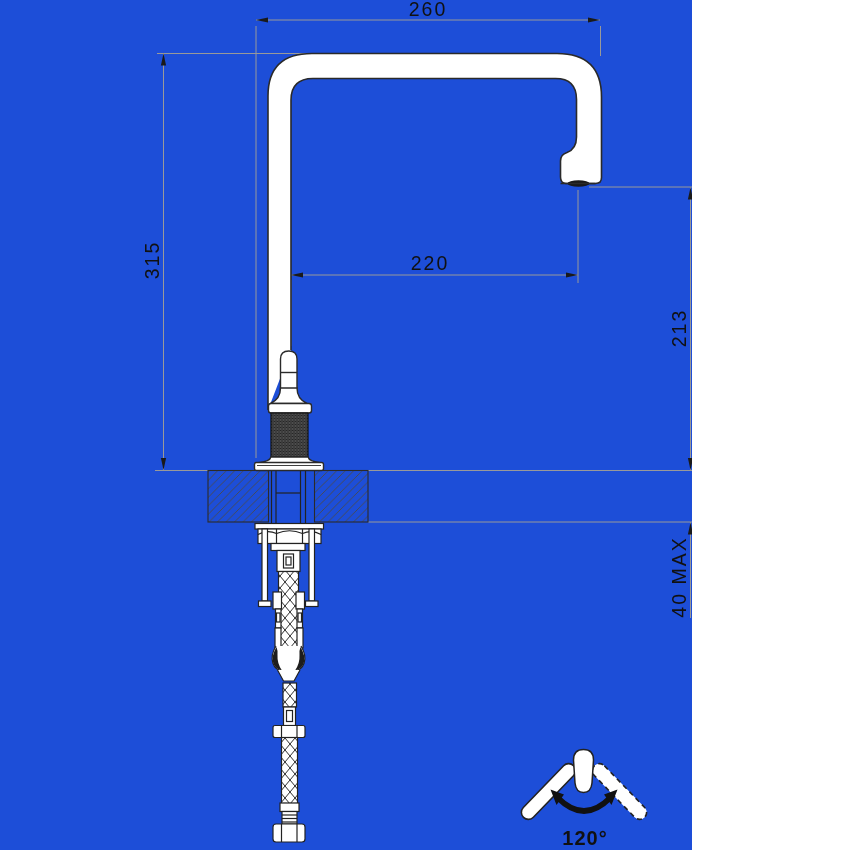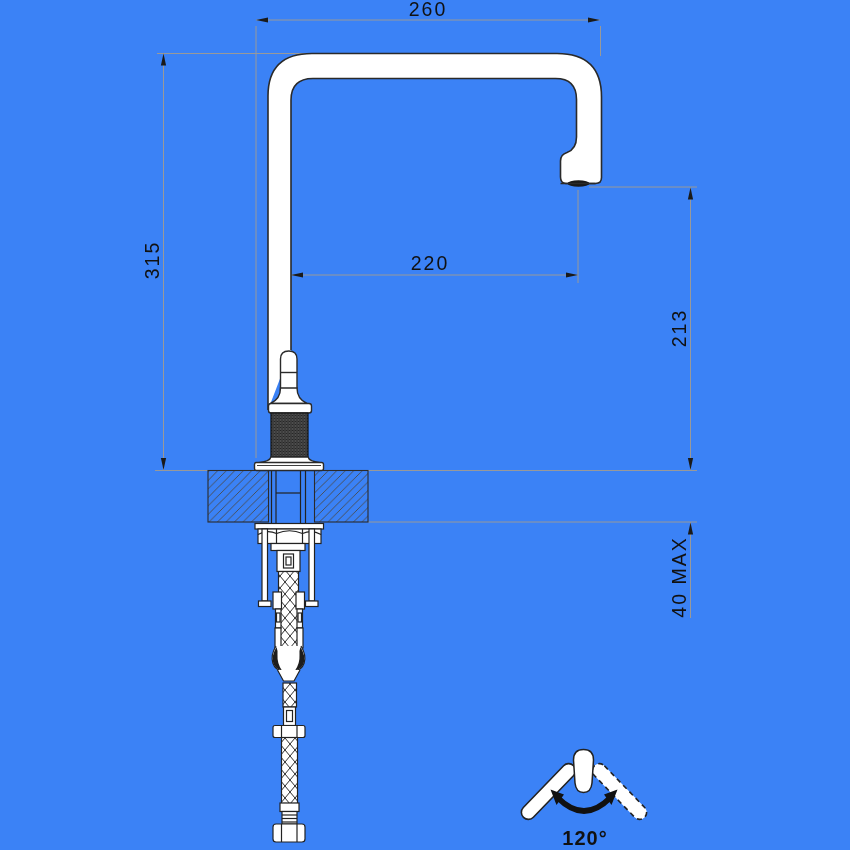--- a/index.html
+++ b/index.html
@@ -1,16 +1,16 @@
 <!DOCTYPE html>
 <html><head>
 <meta charset="utf-8">
 <style>
   html,body{margin:0;padding:0;background:#ffffff;}
-  .page{width:850px;height:850px;position:relative;background:#3b82f6;overflow:hidden;}
+  .page{width:692px;height:850px;position:relative;background:#1d4ed8;overflow:hidden;}
   svg{display:block;}
   text{font-family:"Liberation Sans","DejaVu Sans",sans-serif;fill:#111;}
   .dimtxt{font-size:19.5px;letter-spacing:2px;}
   .angtxt{font-size:20px;font-weight:bold;letter-spacing:1px;}
 </style>
 </head>
 <body>
 
 <div class="page">
 <svg width="850" height="850" viewBox="0 0 850 850">

